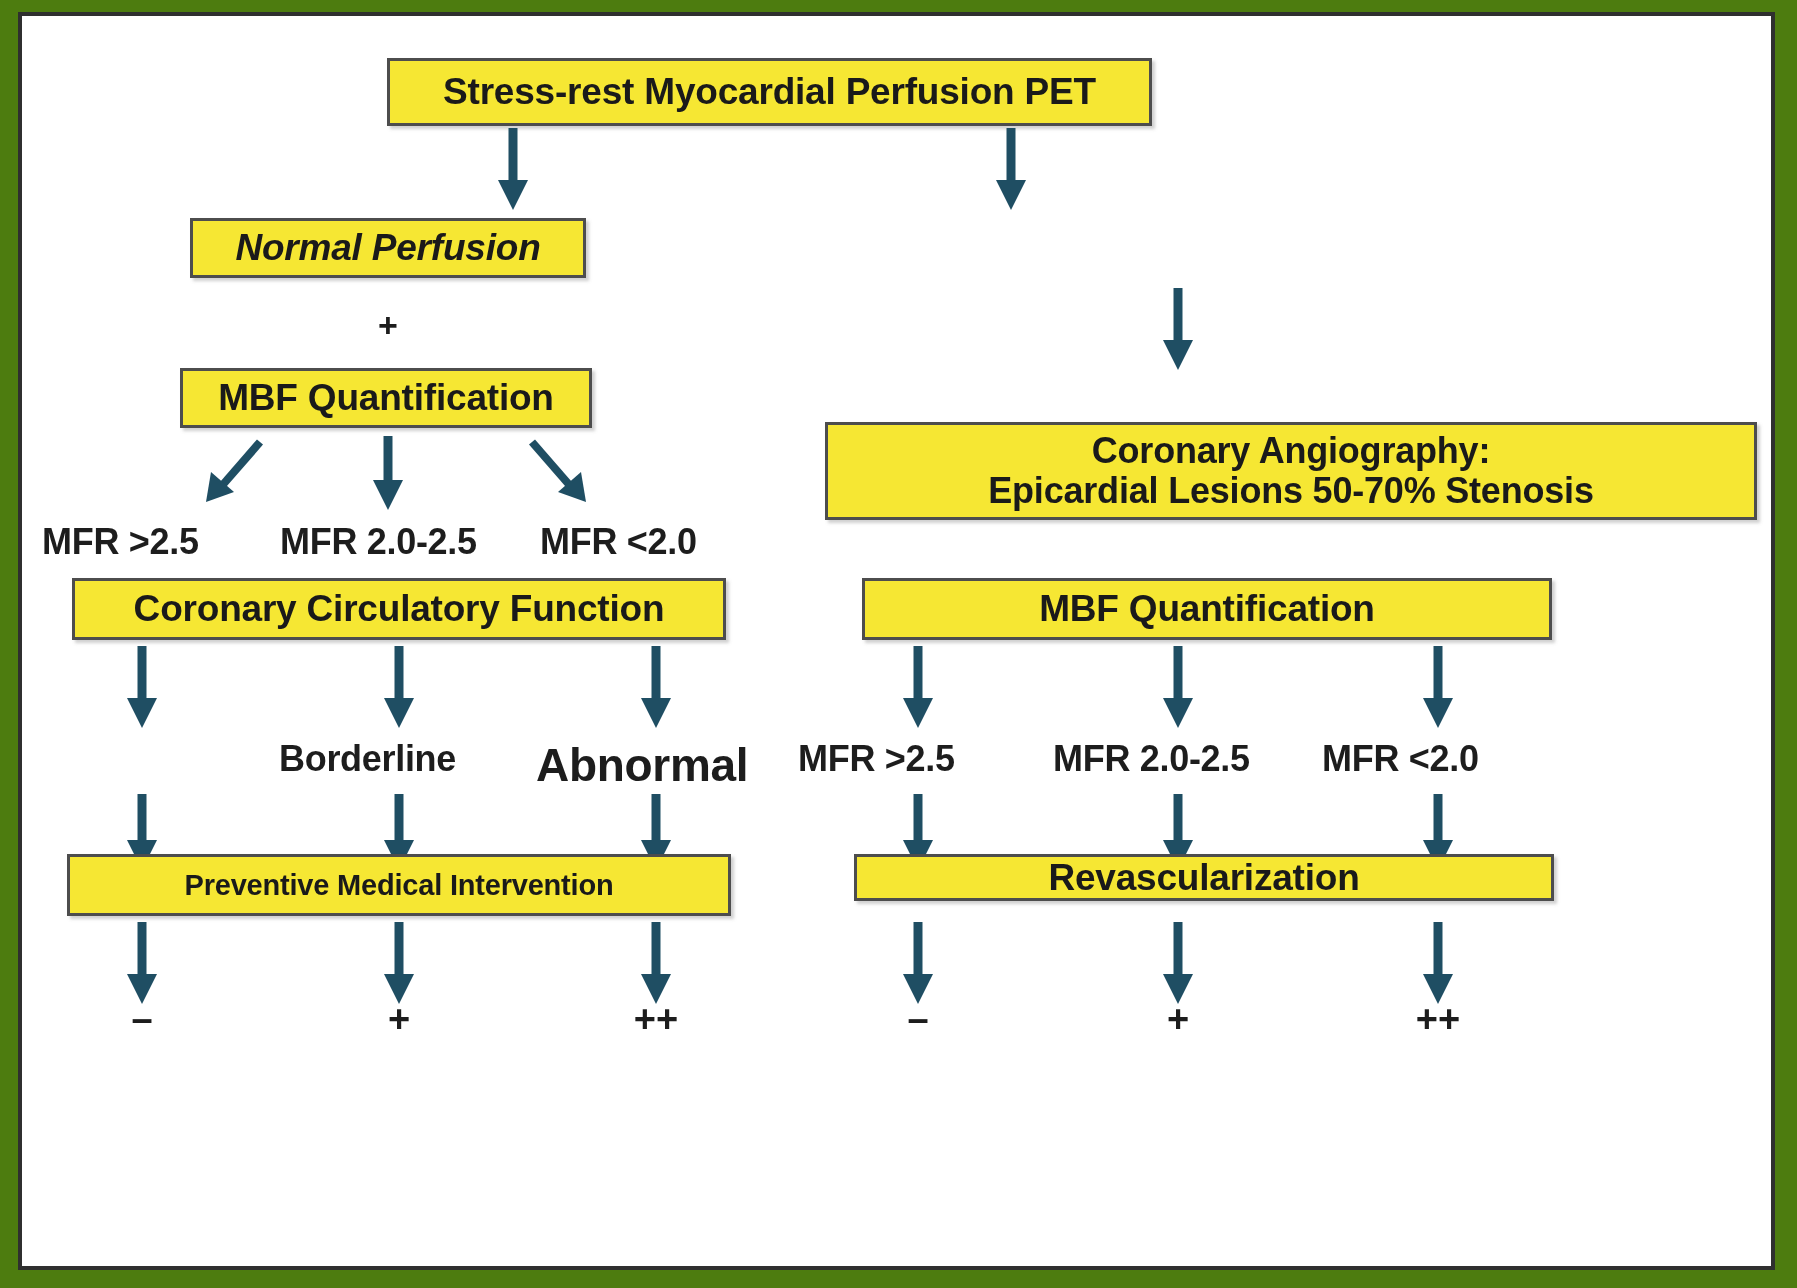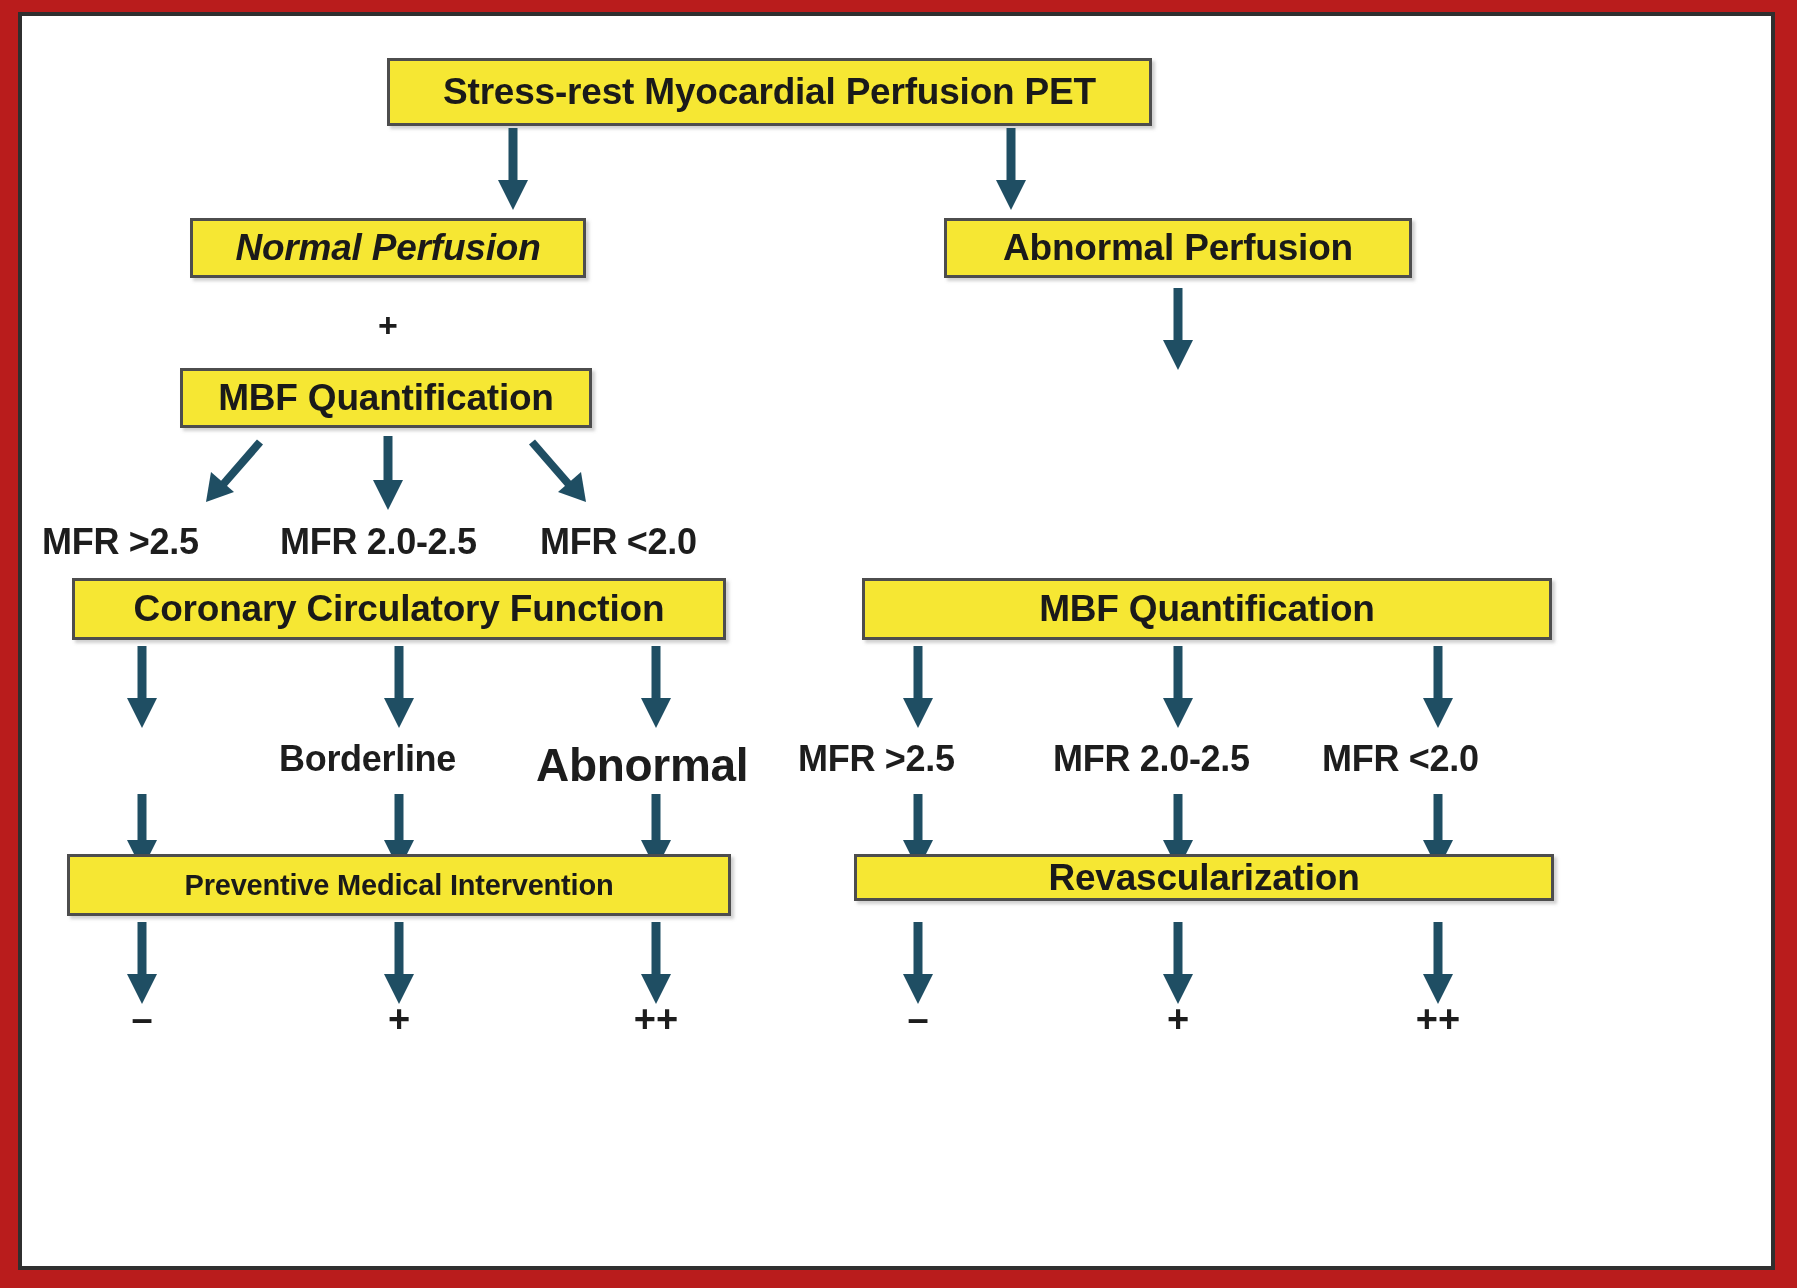--- a/index.html
+++ b/index.html
@@ -7,21 +7,21 @@
     padding: 0;
     background: #ffffff;
   }
   body {
     font-family: "Liberation Sans", sans-serif;
   }
   #canvas {
     position: relative;
     width: 1797px;
     height: 1288px;
-    background: #b91c1c;
+    background: #4d7c0f;
     overflow: hidden;
   }
   
   #frame {
     position: absolute;
     left: 18px;
     top: 12px;
     width: 1757px;
     height: 1258px;
     border: 4px solid #2f2f2f;
@@ -197,31 +197,32 @@
       <svg width="40" height="84" viewBox="0 0 40 84">
         <line x1="20" y1="0" x2="20" y2="58" stroke="#1f4e63" stroke-width="9"></line>
         <polygon points="20,82 5,52 35,52" fill="#1f4e63"></polygon>
       </svg>
     </div>
 
     <div class="outcome" style="left:80px; top:982px; width:80px;">–</div>
     <div class="outcome" style="left:337px; top:982px; width:80px;">+</div>
     <div class="outcome" style="left:594px; top:982px; width:80px;">++</div>
 
-    <div class="box" style="left:922px; top:202px; width:468px; height:60px; font-size:37px;">
-      <span class="line">Abnormal Perfusion</span>
-    </div>
 
     <div class="arrow" style="left:1136px; top:272px; width:40px; height:84px;">
       <svg width="40" height="84" viewBox="0 0 40 84">
         <line x1="20" y1="0" x2="20" y2="58" stroke="#1f4e63" stroke-width="9"></line>
         <polygon points="20,82 5,52 35,52" fill="#1f4e63"></polygon>
       </svg>
     </div>
 
+    <div class="box" style="left:803px; top:406px; width:932px; height:98px; font-size:36px; flex-direction:column;">
+      <span class="line">Coronary Angiography:</span>
+      <span class="line">Epicardial Lesions 50-70% Stenosis</span>
+    </div>
 
     <div class="plus-sign" style="left:1126px; top:578px; width:56px;">+</div>
 
     <div class="box" style="left:840px; top:562px; width:690px; height:62px; font-size:37px;">
       <span class="line">MBF Quantification</span>
     </div>
 
     <div class="arrow" style="left:876px; top:630px; width:40px; height:84px;">
       <svg width="40" height="84" viewBox="0 0 40 84">
         <line x1="20" y1="0" x2="20" y2="58" stroke="#1f4e63" stroke-width="9"></line>

